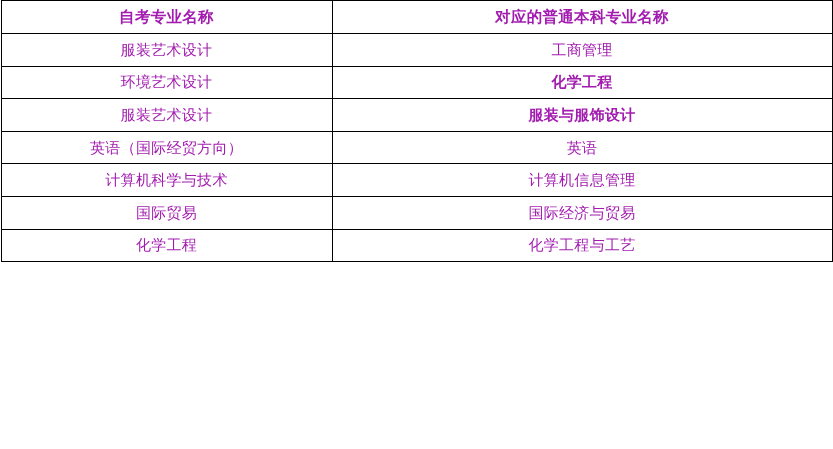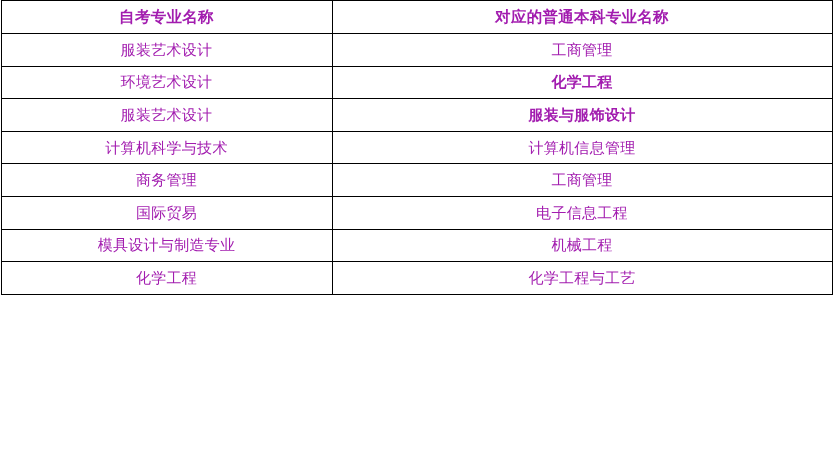--- a/index.html
+++ b/index.html
@@ -75,34 +75,30 @@
         </tr>
         <tr>
           <td class="normal-cell">环境艺术设计</td>
           <td class="bold-cell">化学工程</td>
         </tr>
         <tr>
           <td class="normal-cell">服装艺术设计</td>
           <td class="bold-cell">服装与服饰设计</td>
         </tr>
         <tr>
+          <td class="normal-cell">英语（国际经贸方向）</td>
+          <td class="normal-cell">英语</td>
+        </tr>
+        <tr>
           <td class="normal-cell">计算机科学与技术</td>
           <td class="normal-cell">计算机信息管理</td>
         </tr>
         <tr>
-          <td class="normal-cell">商务管理</td>
-          <td class="normal-cell">工商管理</td>
-        </tr>
-        <tr>
           <td class="normal-cell">国际贸易</td>
-          <td class="normal-cell">电子信息工程</td>
-        </tr>
-        <tr>
-          <td class="normal-cell">模具设计与制造专业</td>
-          <td class="normal-cell">机械工程</td>
+          <td class="normal-cell">国际经济与贸易</td>
         </tr>
         <tr>
           <td class="normal-cell">化学工程</td>
           <td class="normal-cell">化学工程与工艺</td>
         </tr>
       </tbody>
   </table>
 </div>
 
 </body></html>

